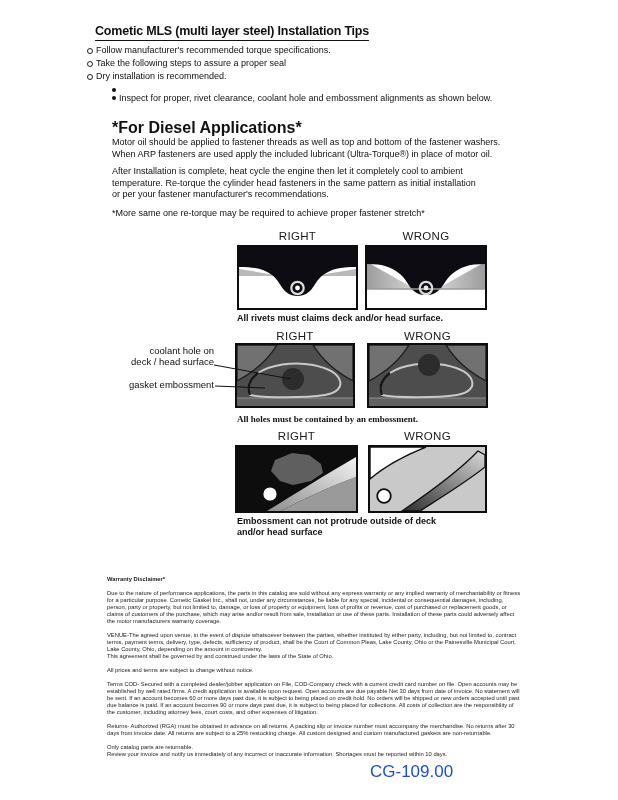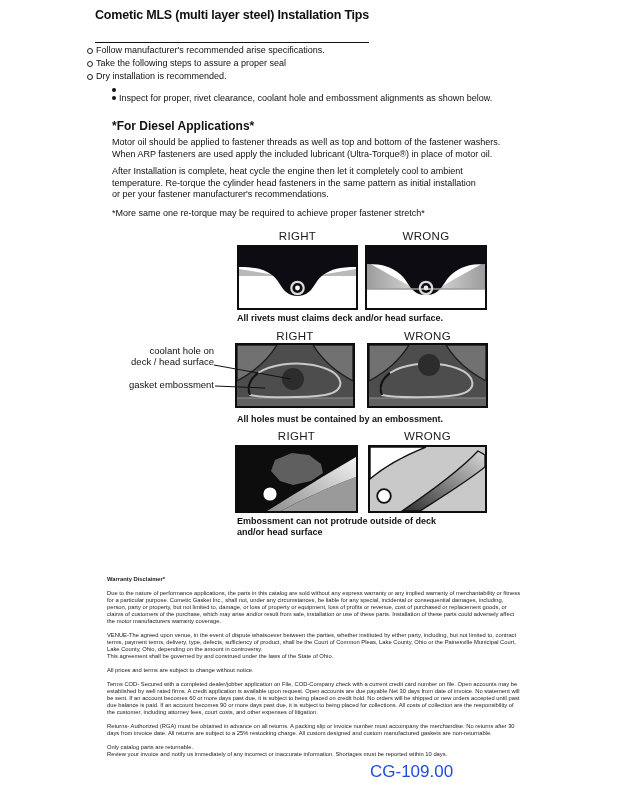--- a/index.html
+++ b/index.html
@@ -3,37 +3,37 @@
 <meta charset="utf-8">
 <style>
   html,body { margin:0; padding:0; background:#ffffff; }
   .page {
     position:relative; width:618px; height:800px; background:#ffffff;
     font-family:"Liberation Sans", sans-serif; color:#111; overflow:hidden;
   }
   .abs { position:absolute; }
 
   .title {
-    left:95px; top:8px; font-size:12.5px; font-weight:bold; letter-spacing:-0.2px;
-    border-bottom:1.5px solid #111; padding-bottom:20px; display:inline-block;
+    left:95px; top:24px; font-size:12.5px; font-weight:bold; letter-spacing:-0.2px;
+    border-bottom:1.5px solid #111; padding-bottom:2px; display:inline-block;
   }
 
   .bullets { left:87px; top:44px; font-size:9px; line-height:13px; }
   .b-row { display:flex; align-items:flex-start; }
   .marker-open {
     width:4px; height:4px; border:1px solid #222; border-radius:50%;
     margin:4px 3px 0 0; flex:0 0 auto;
   }
   .marker-fill {
     width:4px; height:4px; background:#111; border-radius:50%;
     margin:4.5px 3px 0 0; flex:0 0 auto;
   }
   .sub { margin-left:25px; }
 
-  .diesel-heading { left:112px; top:119px; font-size:12px; font-weight:bold; }
+  .diesel-heading { left:112px; top:119px; font-size:16px; font-weight:bold; }
   .bodytext { font-size:9px; line-height:11.5px; white-space:pre-line; }
   .p1 { left:112px; top:137px; width:450px; }
   .p2 { left:112px; top:166px; width:450px; }
   .p3 { left:112px; top:208px; width:450px; }
 
   .rw-label { font-size:11.5px; color:#1a1a1a; text-align:center; letter-spacing:0.3px; }
   .diagram {
     border:2px solid #0d0d0d; box-sizing:border-box; background:#fff;
   }
   .diagram svg { display:block; width:100%; height:100%; }
@@ -50,21 +50,21 @@
 </head>
 <body>
 
 <div class="page">
 
   <div class="abs title">Cometic MLS (multi layer steel) Installation Tips</div>
 
   <div class="abs bullets">
     <div class="b-row">
       <span class="marker-open"></span>
-      <span>Follow manufacturer's recommended arise specifications.</span>
+      <span>Follow manufacturer's recommended torque specifications.</span>
     </div>
     <div class="b-row">
       <span class="marker-open"></span>
       <span>Take the following steps to assure a proper seal</span>
     </div>
     <div class="b-row">
       <span class="marker-open"></span>
       <span>Dry installation is recommended.</span>
     </div>
     <div class="b-row sub">
@@ -145,21 +145,21 @@
       <rect width="117" height="61" fill="#4d4d4d"></rect>
       <path d="M0 0 H40 C32 13 19 26 0 36 Z" fill="#717171" stroke="#1e1e1e" stroke-width="1.4"></path>
       <path d="M117 0 H77 C85 13 98 26 117 36 Z" fill="#717171" stroke="#1e1e1e" stroke-width="1.4"></path>
       <rect x="0" y="53" width="117" height="8" fill="#626262"></rect>
       <line x1="0" y1="53" x2="117" y2="53" stroke="#8f8f8f" stroke-width="1"></line>
       <path d="M13 50 C10 43 12 35 21 28 C33 20 56 16 76 20 C90 23 101 28 103 36 C105 42 100 48 88 50 C68 53 27 53 13 50 Z" fill="none" stroke="#c9c9c9" stroke-width="2"></path>
       <path d="M13 50 C10 43 12 35 21 28" fill="none" stroke="#141414" stroke-width="2.4"></path>
       <circle cx="60" cy="20" r="11" fill="#2c2c2c"></circle>
     </svg>
   </div>
-  <div class="abs caption" style="left:237px; top:414px;">All holes must be contained by an embossment.</div>
+  <div class="abs caption" style="left:237px; top:414px;font-family:Liberation Serif, serif;">All holes must be contained by an embossment.</div>
 
   <svg class="abs" style="left:115px; top:340px; z-index:5; pointer-events:none;" width="185" height="60">
     <line x1="99" y1="25" x2="176" y2="39" stroke="#111" stroke-width="1"></line>
     <line x1="100" y1="46" x2="150" y2="48" stroke="#111" stroke-width="1"></line>
   </svg>
 
   <div class="abs rw-label" style="left:235px; top:430px; width:123px;">RIGHT</div>
   <div class="abs rw-label" style="left:368px; top:430px; width:119px;">WRONG</div>
 
   <div class="abs diagram" style="left:235px; top:445px; width:123px; height:68px;">

